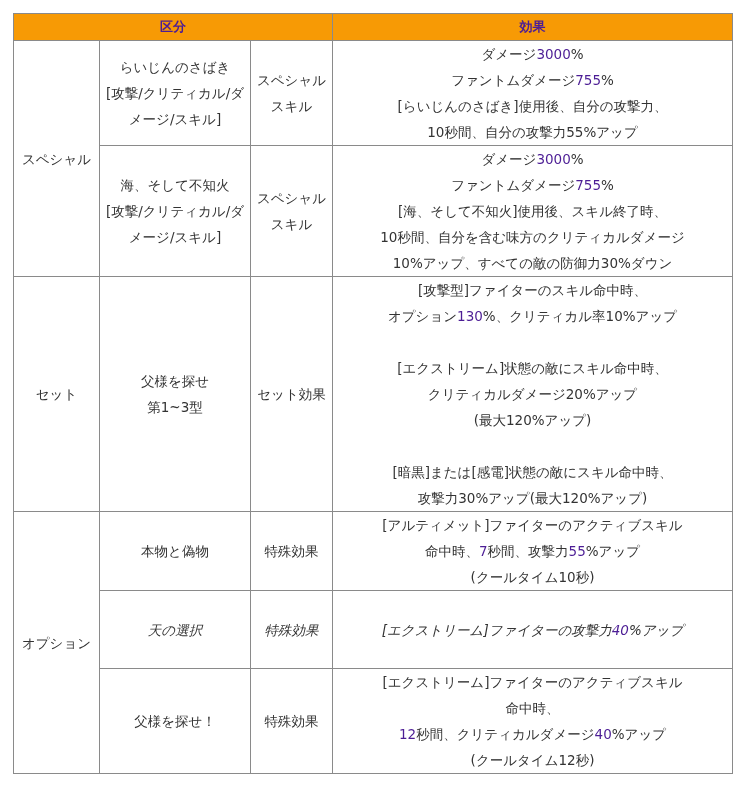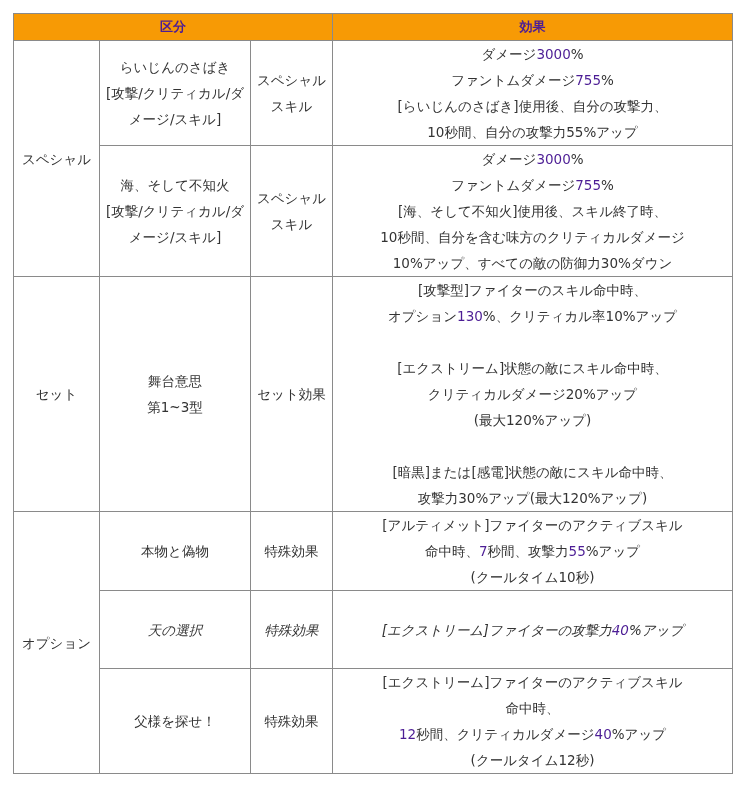--- a/index.html
+++ b/index.html
@@ -64,21 +64,21 @@
           <span class="line"><span>ダメージ</span><span class="hl">3000</span><span>%</span></span>
           <span class="line"><span>ファントムダメージ</span><span class="hl">755</span><span>%</span></span>
           <span class="line"><span>[海、そして不知火]使用後、スキル終了時、</span></span>
           <span class="line"><span>10秒間、自分を含む味方のクリティカルダメージ</span></span>
           <span class="line"><span>10%アップ、すべての敵の防御力30%ダウン</span></span>
         </td>
       </tr>
       <tr>
         <td rowspan="1">セット</td>
         <td>
-          <span class="line">舞台意思</span>
+          <span class="line">父様を探せ</span>
           <span class="line">第1~3型</span>
         </td>
         <td>
           <span class="line">セット効果</span>
         </td>
         <td>
           <span class="line"><span>[攻撃型]ファイターのスキル命中時、</span></span>
           <span class="line"><span>オプション</span><span class="hl">130</span><span>%、クリティカル率10%アップ</span></span>
           <span class="blank"></span>
           <span class="line"><span>[エクストリーム]状態の敵にスキル命中時、</span></span>

